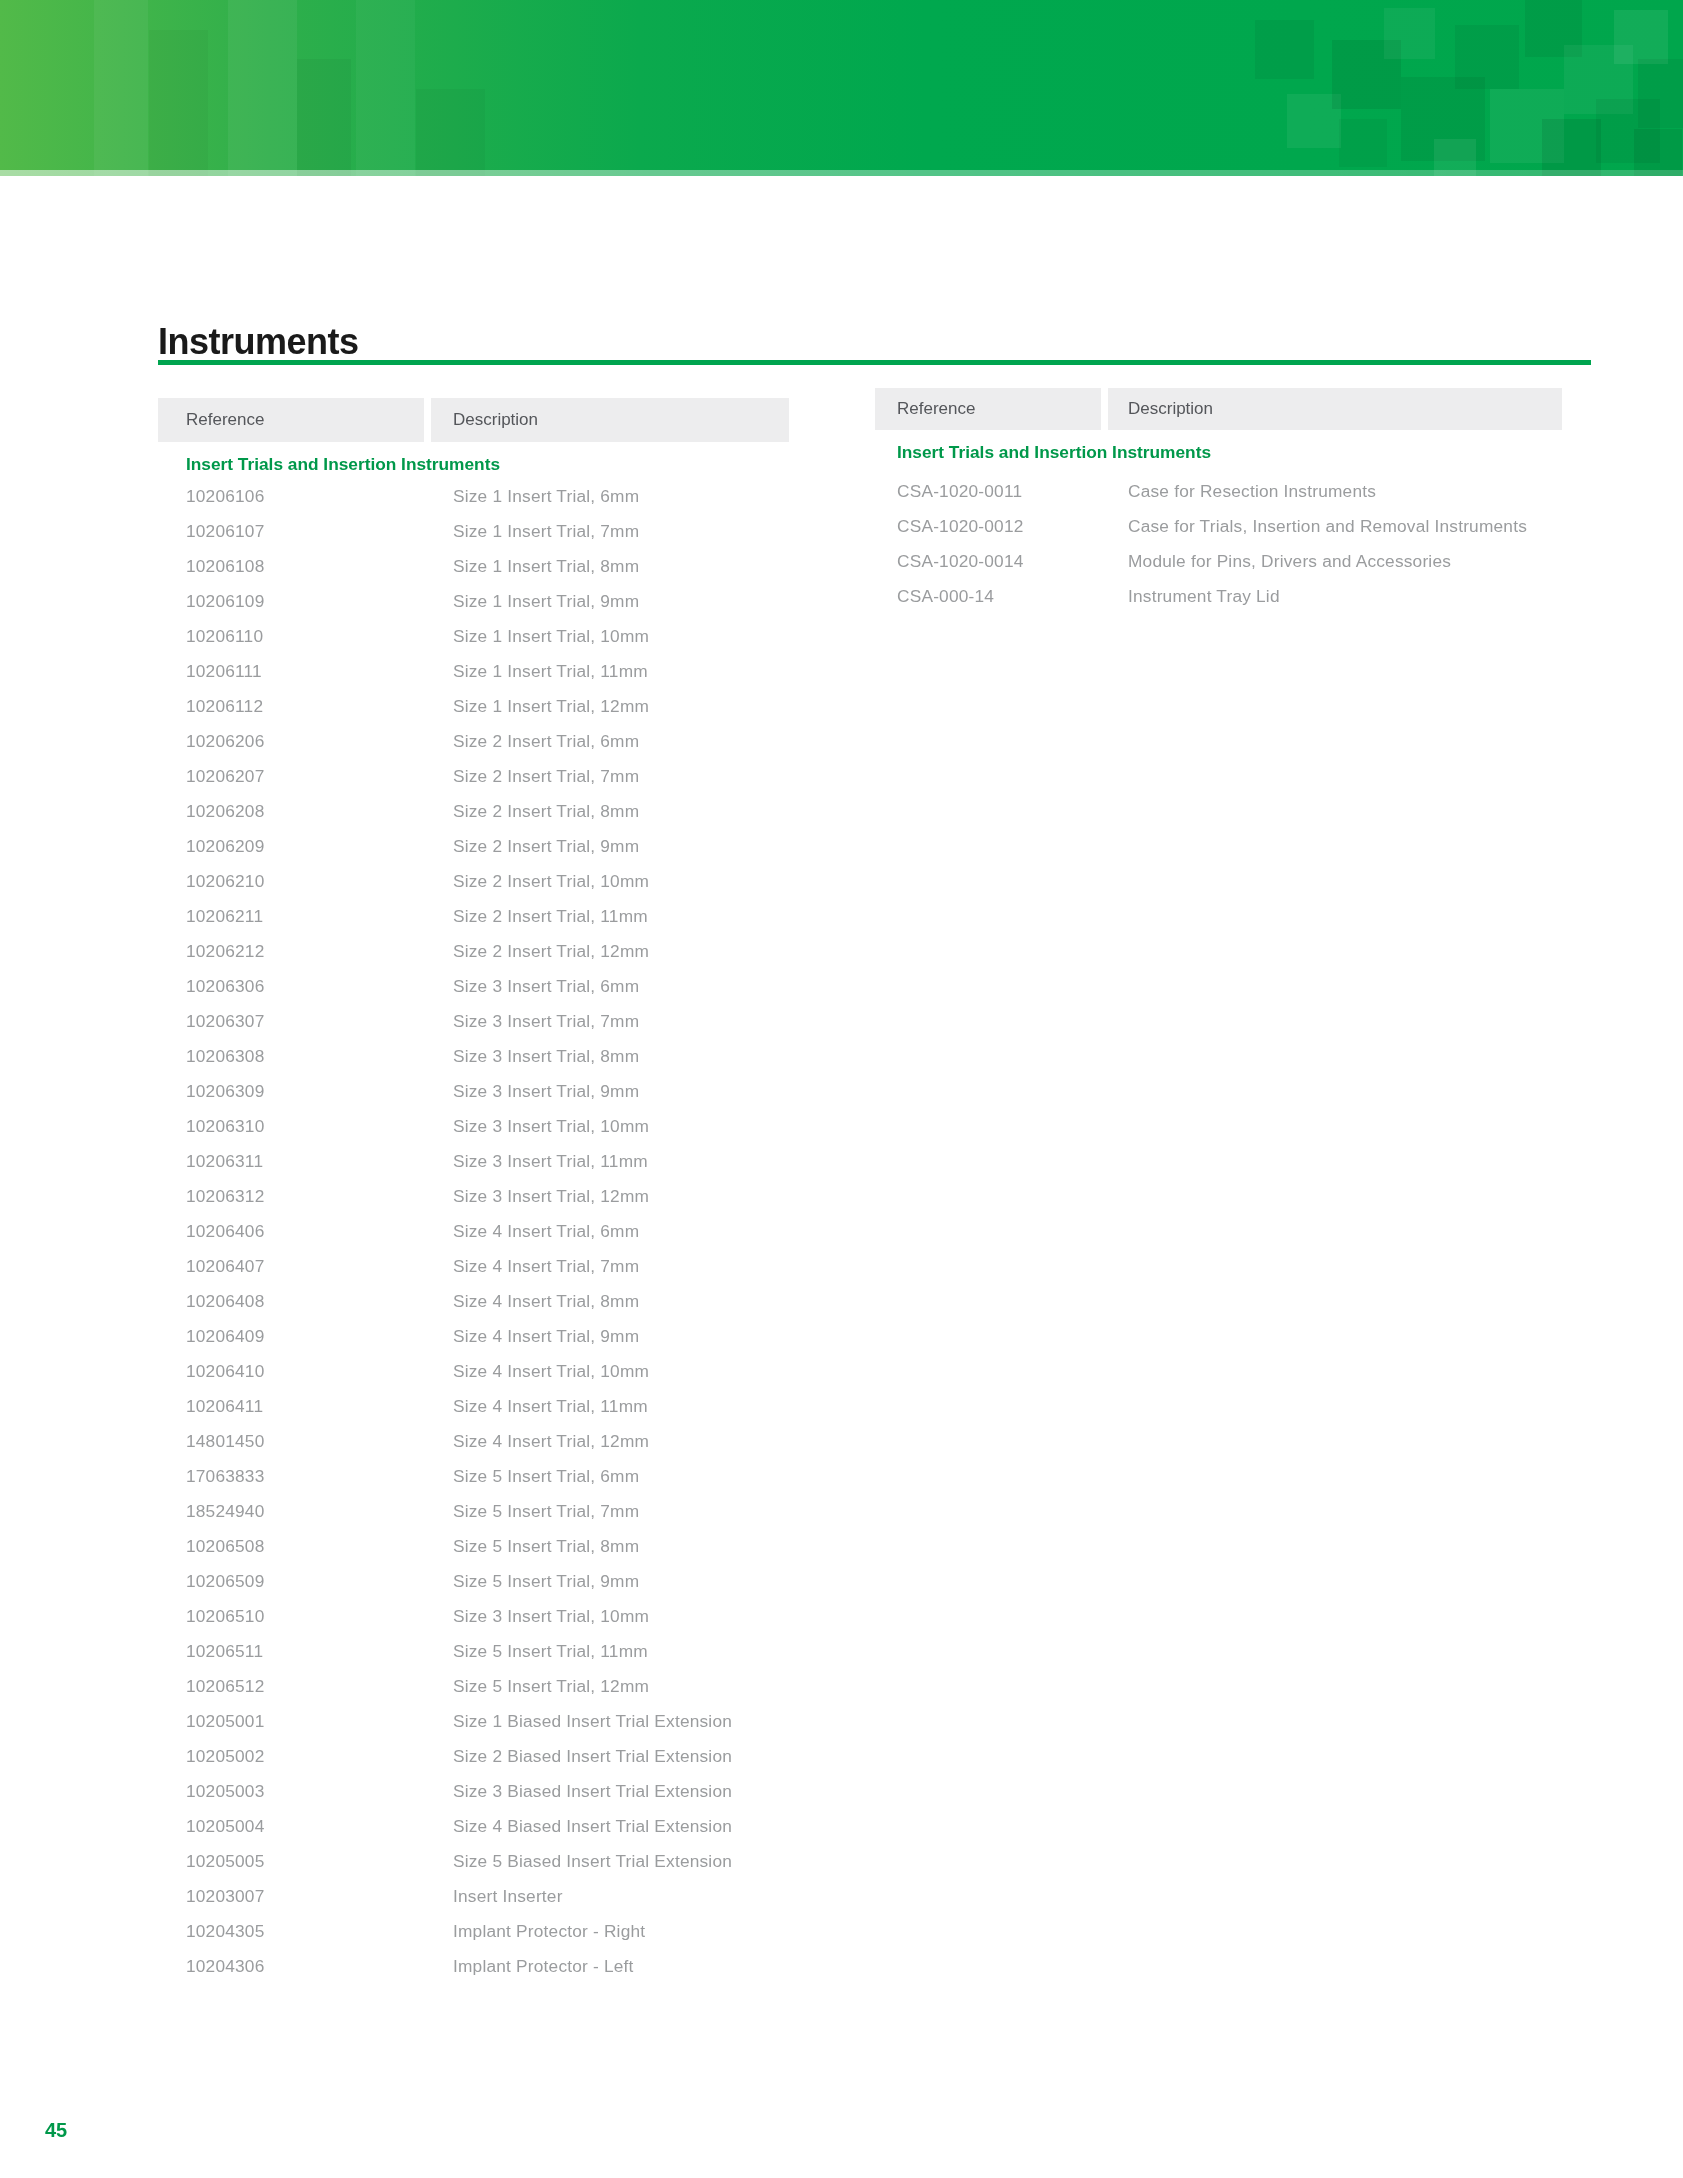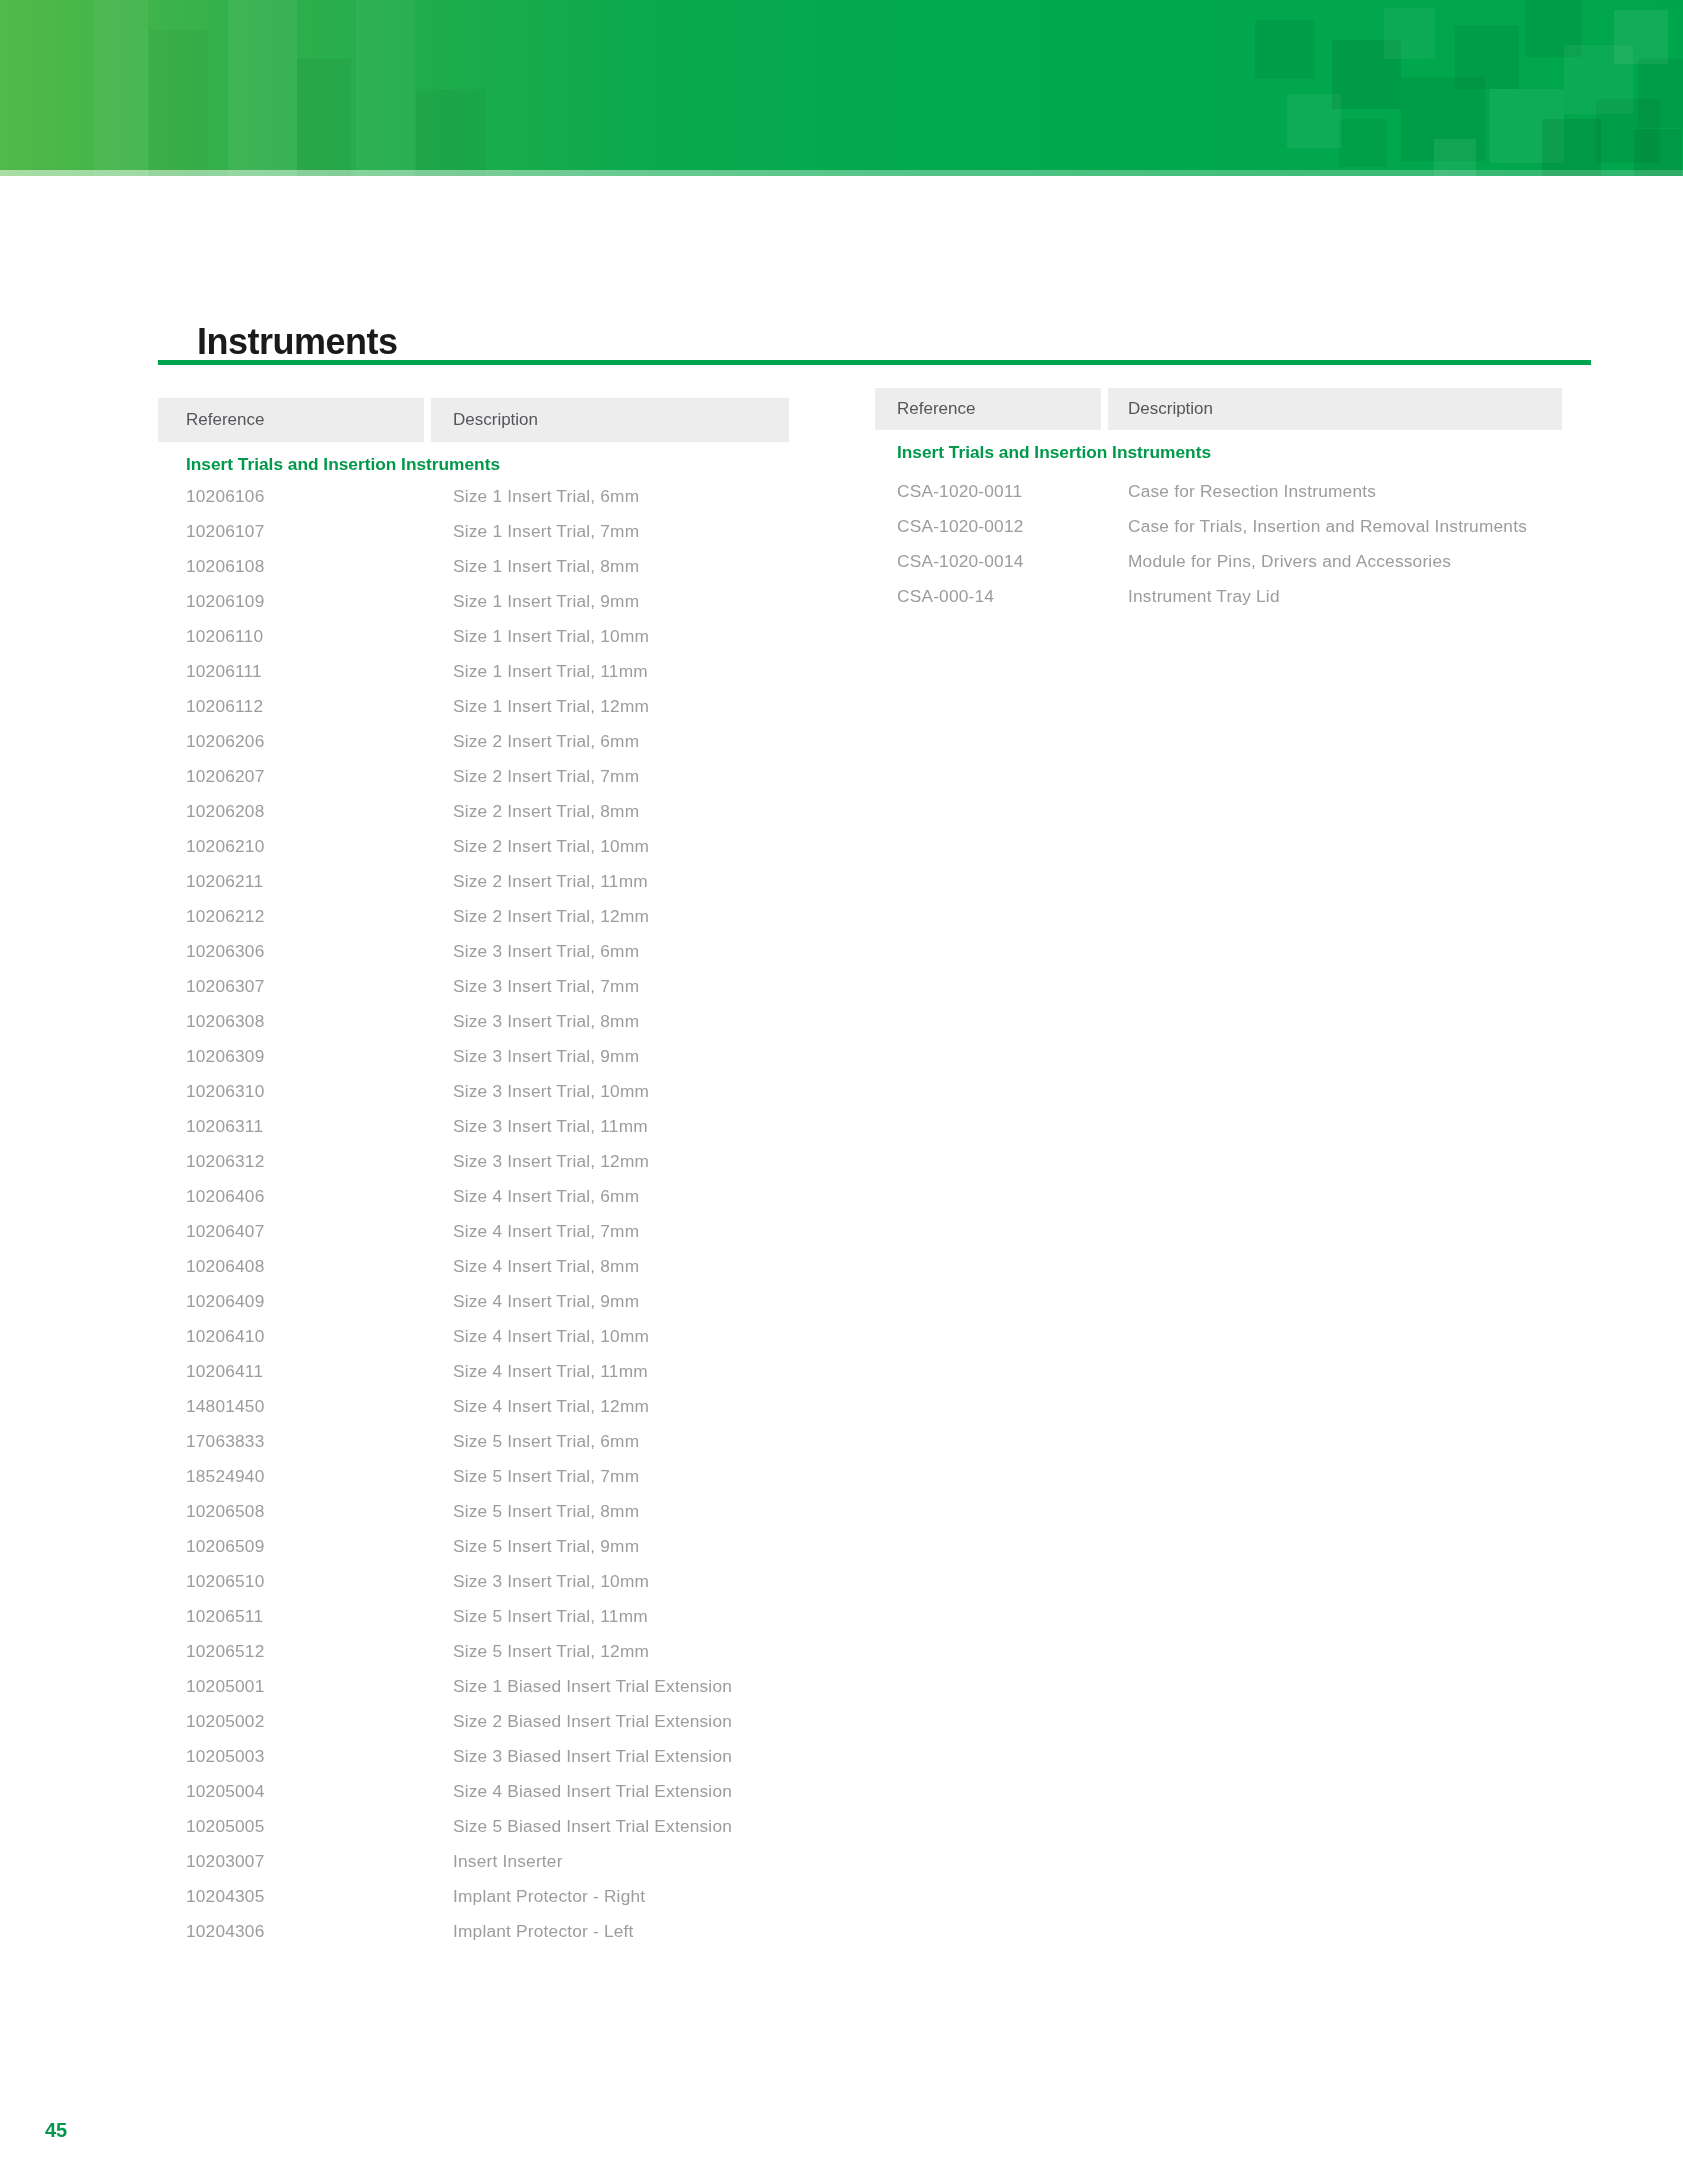--- a/index.html
+++ b/index.html
@@ -14,21 +14,21 @@
     overflow:hidden;
   }
   #banner .bottom-strip{
     position:absolute;left:0;bottom:0;width:100%;height:6px;
     background:linear-gradient(90deg,rgba(255,255,255,0.50),rgba(255,255,255,0.18));
   }
   .sq{position:absolute;}
   
   #page-title{
     position:absolute;left:158px;top:321px;
-    font-size:36px;font-weight:bold;color:#1a1a1a;letter-spacing:-0.5px;margin-left:39px;
+    font-size:36px;font-weight:bold;color:#1a1a1a;letter-spacing:-0.5px;
   }
   #title-rule{
     position:absolute;left:158px;top:360px;width:1433px;height:5px;background:#00A44F;
   }
   
   .parts-table{position:absolute;}
   #table-left{left:158px;top:398px;width:631px;}
   #table-right{left:875px;top:388px;width:687px;}
   .thead{display:flex;gap:7px;}
   #table-left .thead{height:44px;}
@@ -151,20 +151,24 @@
         <div class="row">
           <div class="cell ref">10206207</div>
           <div class="cell desc">Size 2 Insert Trial, 7mm</div>
         </div>
 
         <div class="row">
           <div class="cell ref">10206208</div>
           <div class="cell desc">Size 2 Insert Trial, 8mm</div>
         </div>
 
+        <div class="row">
+          <div class="cell ref">10206209</div>
+          <div class="cell desc">Size 2 Insert Trial, 9mm</div>
+        </div>
 
         <div class="row">
           <div class="cell ref">10206210</div>
           <div class="cell desc">Size 2 Insert Trial, 10mm</div>
         </div>
 
         <div class="row">
           <div class="cell ref">10206211</div>
           <div class="cell desc">Size 2 Insert Trial, 11mm</div>
         </div>

